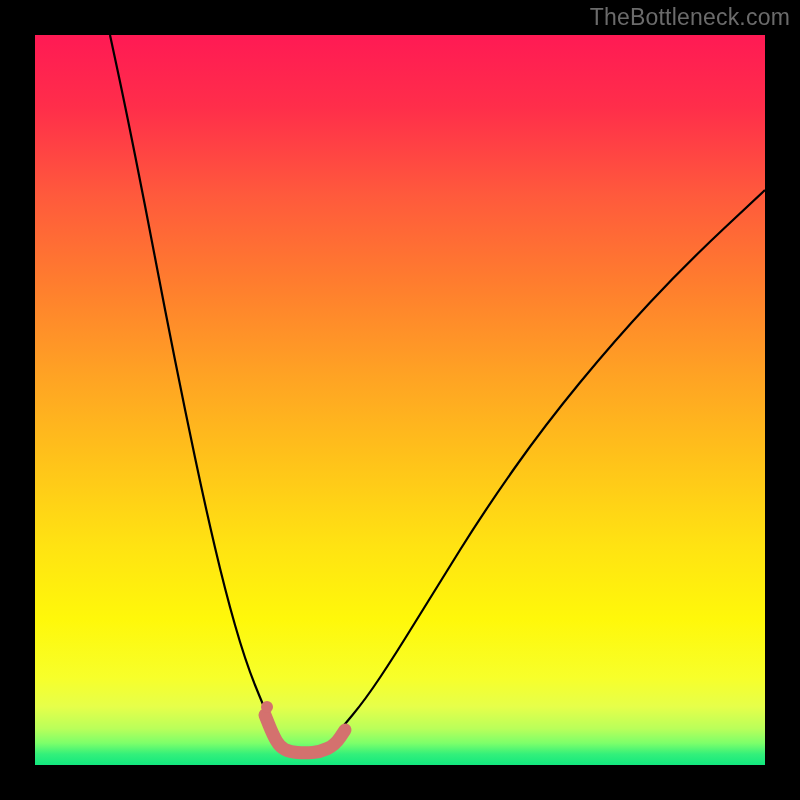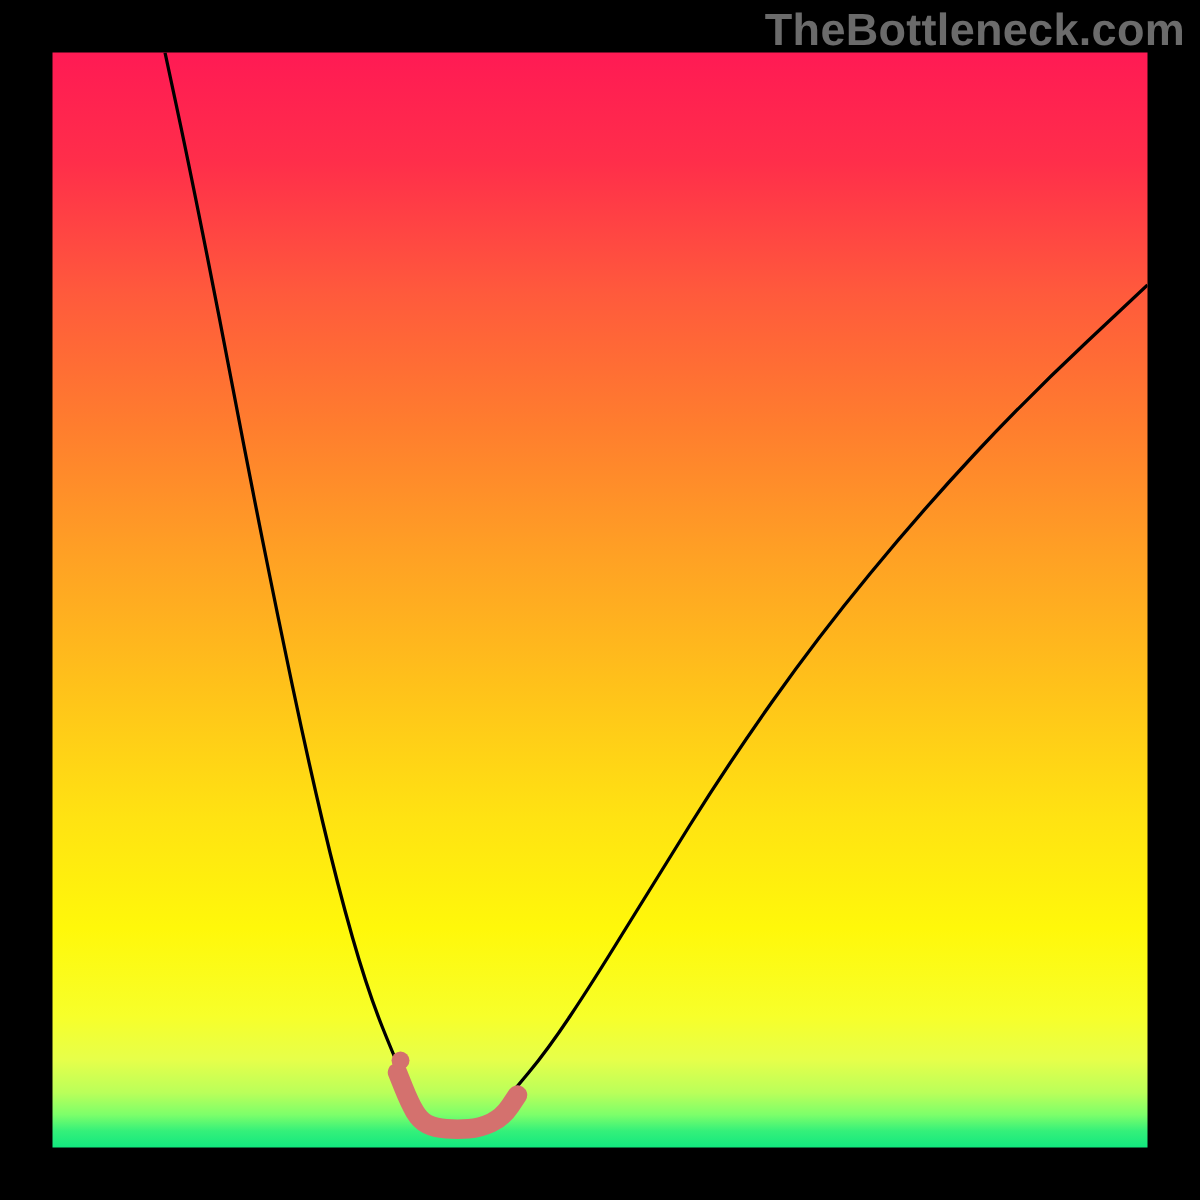--- a/index.html
+++ b/index.html
@@ -47,22 +47,22 @@
     left: 0;
     top: 0;
     width: 730px;
     height: 730px;
   }
   .watermark {
     position: absolute;
     top: 4px;
     right: 10px;
     color: #6b6b6b;
-    font-size: 30px;
-    font-weight: 700;
+    font-size: 23px;
+    font-weight: 400;
     letter-spacing: 0.2px;
     user-select: none;
   }
 </style>
 </head>
 <body>
 
 <div class="frame">
 
   <div class="watermark">TheBottleneck.com</div>

